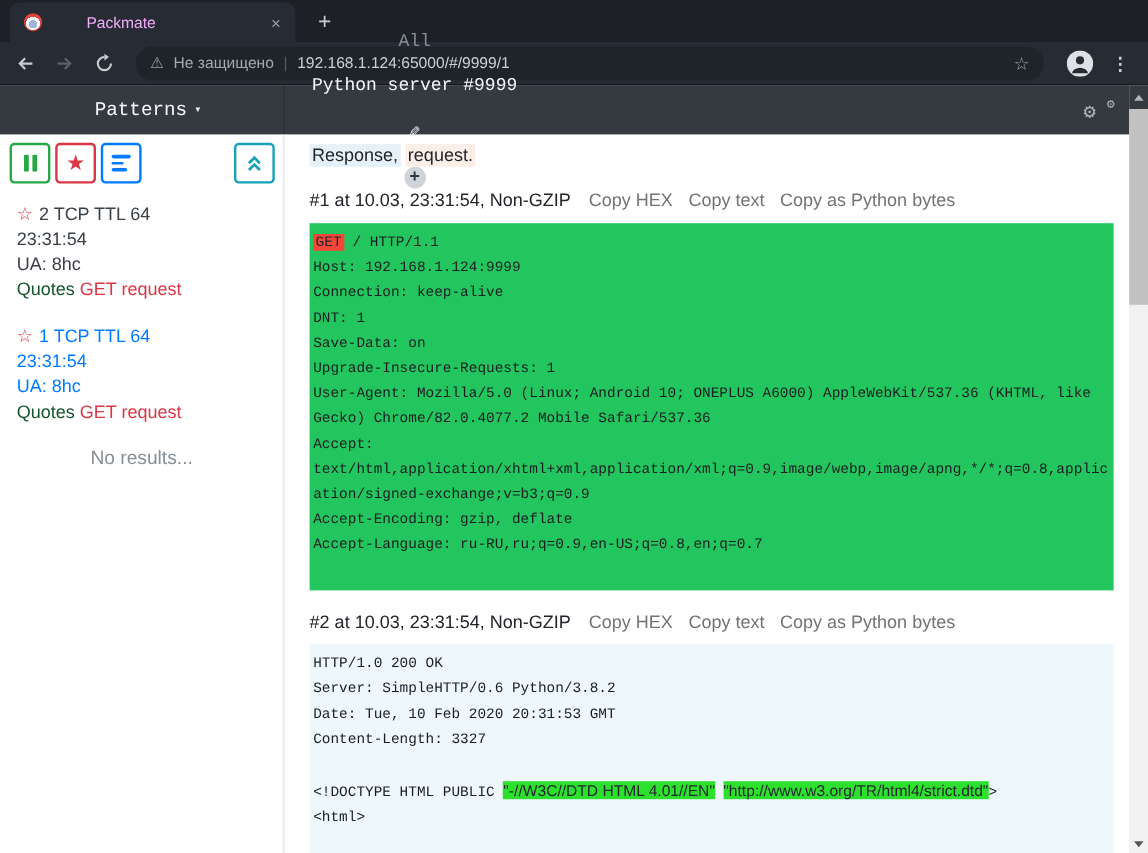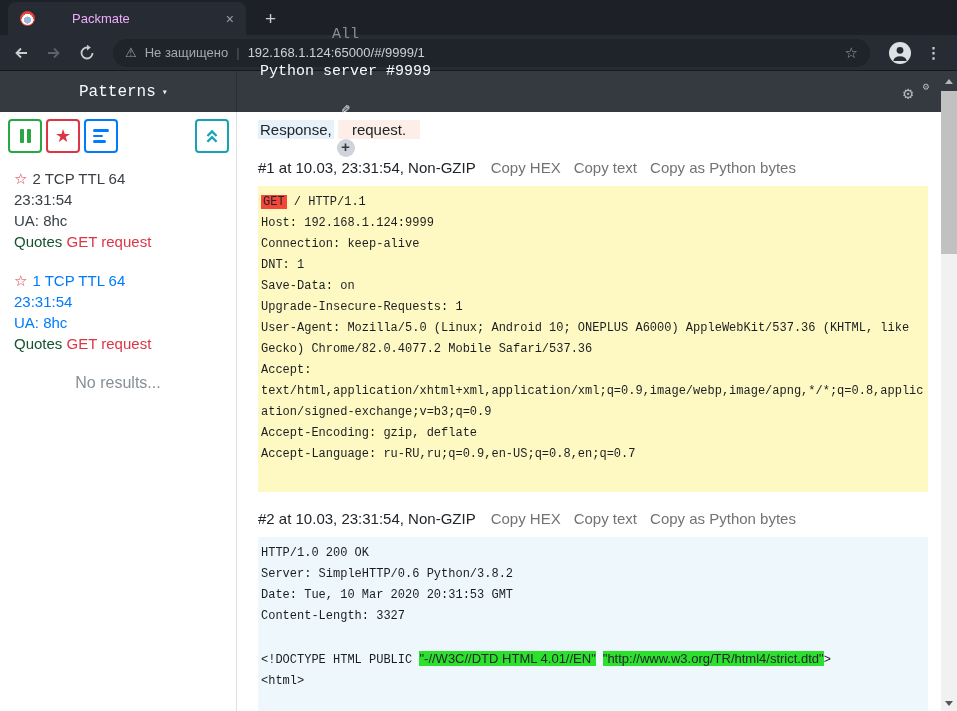--- a/index.html
+++ b/index.html
@@ -64,29 +64,29 @@
   .entry.selected { color: #007bff; }
   .entry2 { margin-top: 18px; }
   .entry-star { color: #dc3545; margin-right: 5px; }
   .tag-green { color: #14532d; }
   .tag-red { color: #dc3545; }
   .no-results { text-align: center; color: #868e96; font-size: 16px; margin-top: 20px; }
 
   .main { flex: 1; padding: 7px 29px 0 21px; }
   .legend { font-size: 15px; color: #212529; line-height: 22px; }
   .legend-resp { background: #e7f1f9; padding: 1px 2px; }
-  .legend-req { background: #fdeee8; padding: 1px 14px; }
+  .legend-req { background: #fdeee8; padding: 1px 2px; }
 
   .pkt-header { display: flex; align-items: baseline; font-size: 15px; color: #212529; margin-top: 18px; white-space: nowrap; text-align: right; }
   .copy-link { color: #737373; margin-left: 13px; cursor: pointer; }
   .copy-link.first { margin-left: 15px; }
 
   .block { margin-top: 10px; padding: 6px 3px; font-family: "Liberation Mono", "DejaVu Sans Mono", monospace;
            font-size: 12px; line-height: 21px; color: #1b1e21; }
-  .block-request { background: #fef9c3; }
+  .block-request { background: #22c55e; }
   .block-response { background: #eef7fb; min-height: 260px; }
   .code-line { white-space: pre-wrap; overflow-wrap: break-word; word-break: break-word; min-height: 21px; }
   .hl-method { background: #f4473a; color: #23262c; padding: 0 2px; }
   .hl-green { background: #2ee02e; color: #23262c; font-family: "Liberation Sans", sans-serif; font-size: 13px; }
   .hl-gap { margin-right: 7px; }
 
   
   .scrollbar { position: absolute; top: 71px; right: 0; bottom: 0; width: 16px; background: #f1f1f1; }
   .sb-up { height: 20px; background: #343a40; display: flex; align-items: center; justify-content: center; }
   .tri-up { width: 0; height: 0; border-left: 4px solid transparent; border-right: 4px solid transparent;
@@ -223,21 +223,21 @@
     <div class="pkt-header">
       <span>#2 at 10.03, 23:31:54, Non-GZIP</span>
       <span class="copy-link first">Copy HEX</span>
       <span class="copy-link">Copy text</span>
       <span class="copy-link">Copy as Python bytes</span>
     </div>
 
     <div class="block block-response">
       <div class="code-line">HTTP/1.0 200 OK</div>
       <div class="code-line">Server: SimpleHTTP/0.6 Python/3.8.2</div>
-      <div class="code-line">Date: Tue, 10 Mar 2020 20:31:53 GMT</div>
+      <div class="code-line">Date: Tue, 10 Feb 2020 20:31:53 GMT</div>
       <div class="code-line">Content-Length: 3327</div>
       <div class="code-line"></div>
       <div class="code-line"><span>&lt;!DOCTYPE HTML PUBLIC </span><span class="hl-green hl-gap">"-//W3C//DTD HTML 4.01//EN"</span><span class="hl-green">"http://www.w3.org/TR/html4/strict.dtd"</span><span>&gt;</span></div>
       <div class="code-line">&lt;html&gt;</div>
     </div>
   </div>
 </div>
 
 <div class="scrollbar">
   <div class="sb-up">

